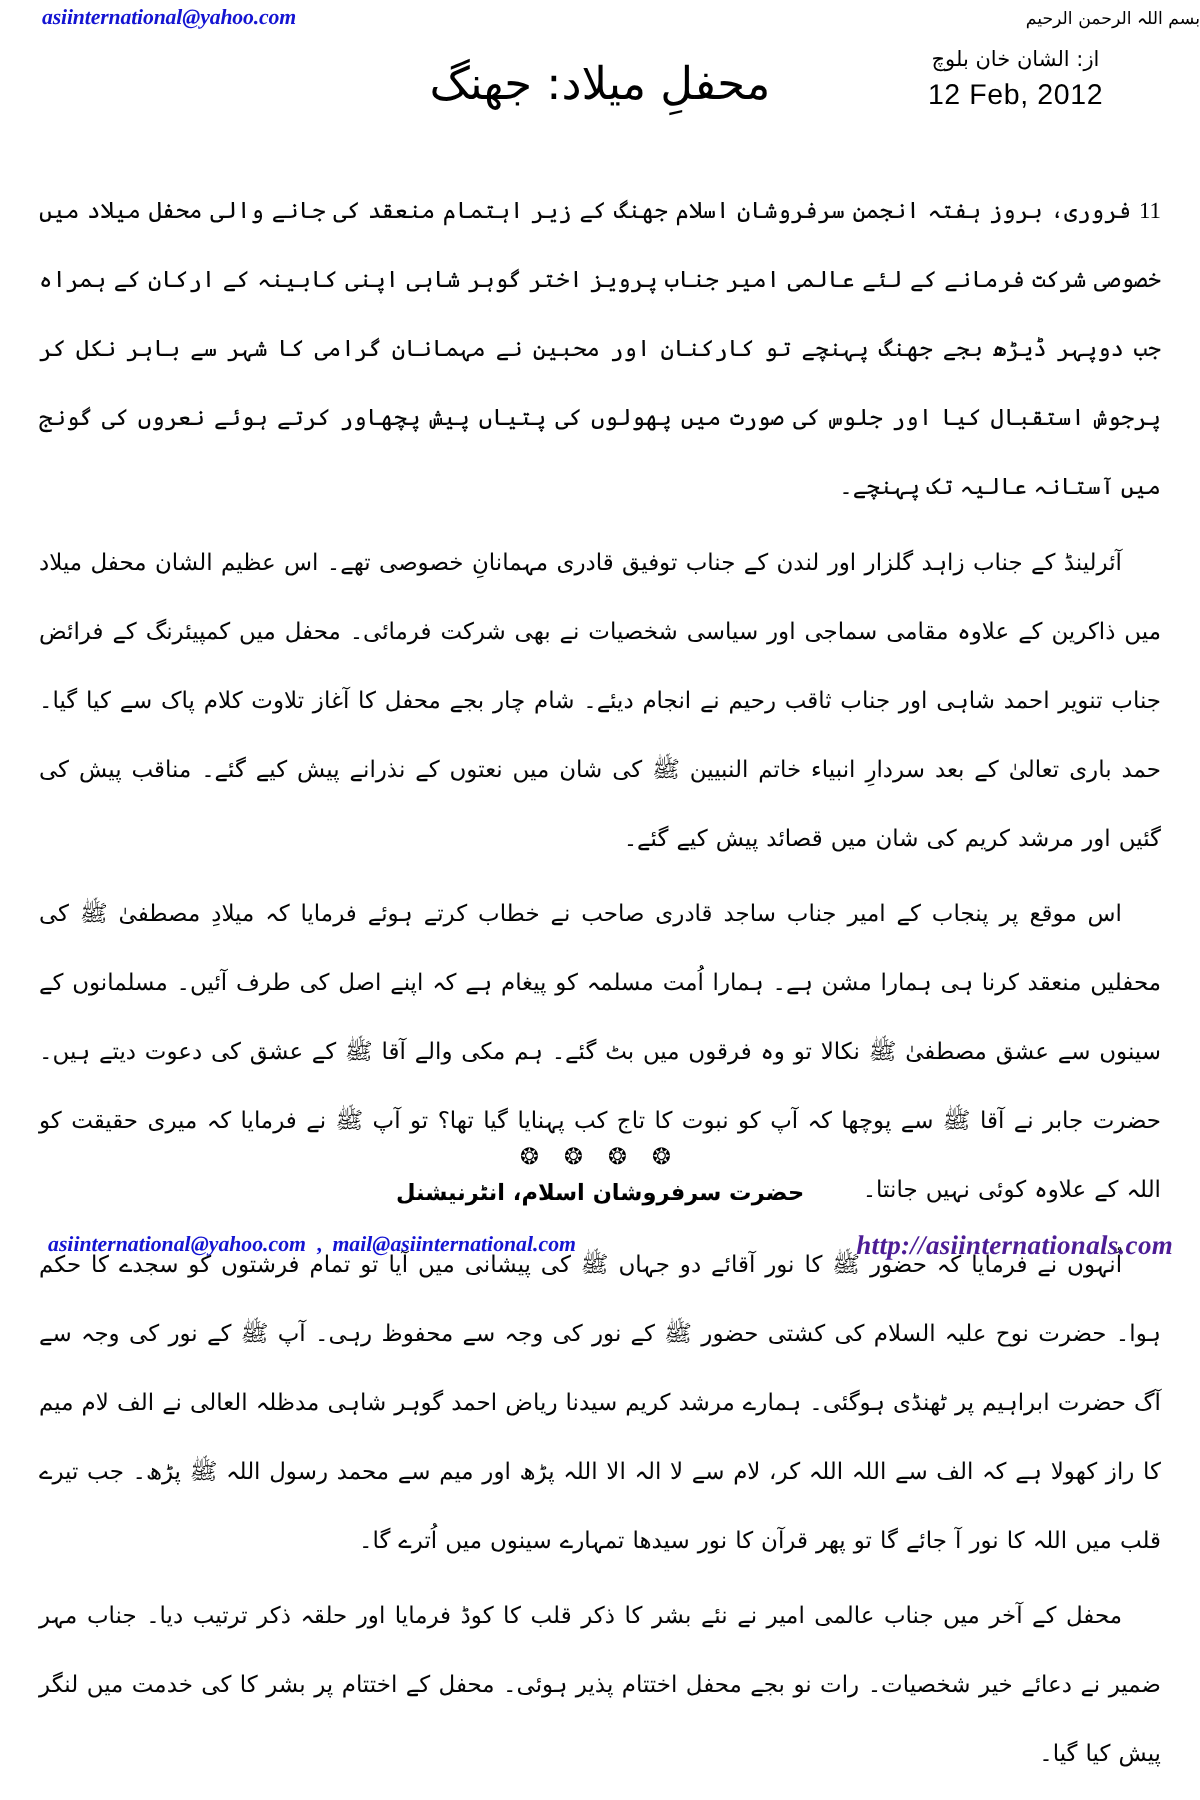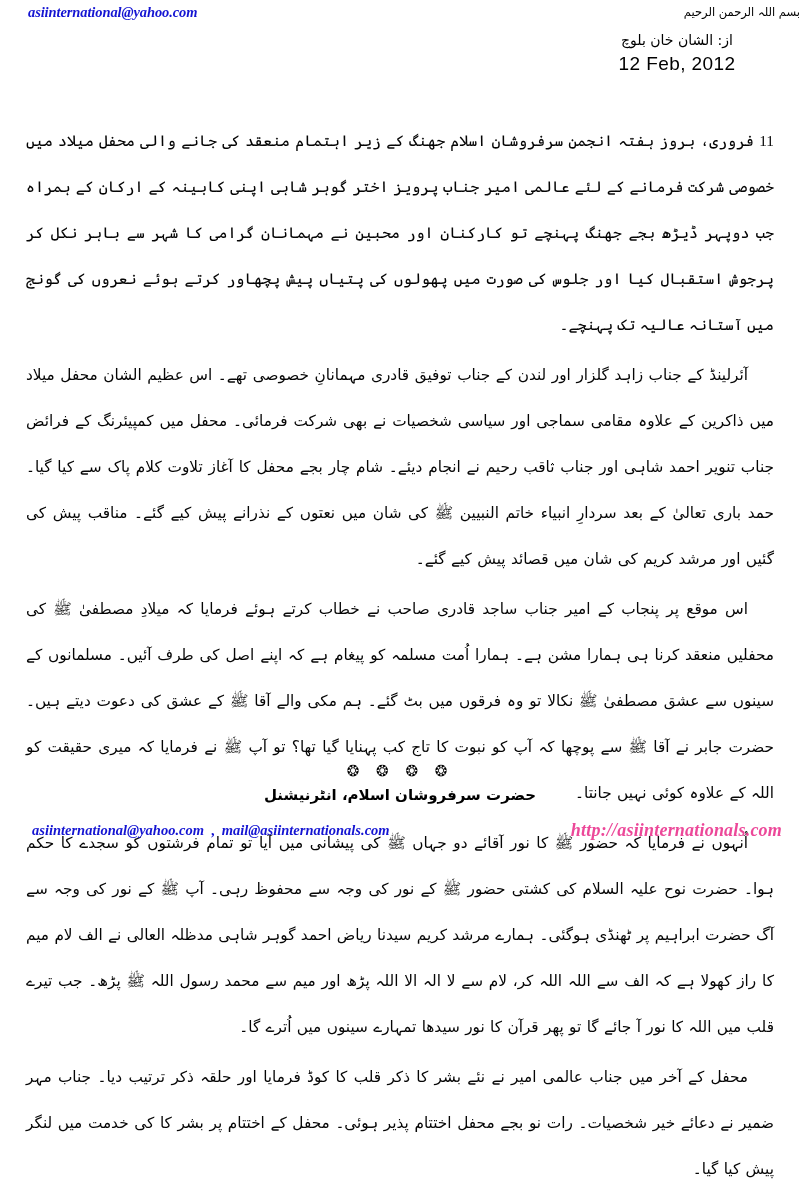--- a/index.html
+++ b/index.html
@@ -179,35 +179,36 @@
   }
   .footer-url {
     position: absolute;
     right: 18px;
     top: -2px;
     direction: ltr;
     font-family: "Liberation Serif", "DejaVu Serif", serif;
     font-style: italic;
     font-weight: bold;
     font-size: 18px;
-    color: #ec4899;
+    color: #4c1d95;
     white-space: nowrap;
     letter-spacing: 0.2px;
   }
 </style>
 </head>
 <body>
 
 <div class="page">
 
   <div class="masthead">
     <div class="masthead-email">asiinternational@yahoo.com</div>
 
     <div class="bismillah">بسم اللہ الرحمن الرحیم</div>
 
+    <div class="doc-title">محفلِ میلاد: جھنگ</div>
 
     <div class="byline-block">
       <div class="byline-author">از: الشان خان بلوچ</div>
       <div class="byline-date">12 Feb, 2012</div>
     </div>
   </div>
 
   <div class="article">
     <p class="para first">11 فروری، بروز ہفتہ انجمن سرفروشان اسلام جھنگ کے زیر اہتمام منعقد کی جانے والی محفل میلاد میں خصوصی شرکت فرمانے کے لئے عالمی امیر جناب پرویز اختر گوہر شاہی اپنی کابینہ کے ارکان کے ہمراہ جب دوپہر ڈیڑھ بجے جھنگ پہنچے تو کارکنان اور محبین نے مہمانان گرامی کا شہر سے باہر نکل کر پرجوش استقبال کیا اور جلوس کی صورت میں پھولوں کی پتیاں پیش پچھاور کرتے ہوئے نعروں کی گونج میں آستانہ عالیہ تک پہنچے۔</p>
     <p class="para">آئرلینڈ کے جناب زاہد گلزار اور لندن کے جناب توفیق قادری مہمانانِ خصوصی تھے۔ اس عظیم الشان محفل میلاد میں ذاکرین کے علاوہ مقامی سماجی اور سیاسی شخصیات نے بھی شرکت فرمائی۔ محفل میں کمپیئرنگ کے فرائض جناب تنویر احمد شاہی اور جناب ثاقب رحیم نے انجام دیئے۔ شام چار بجے محفل کا آغاز تلاوت کلام پاک سے کیا گیا۔ حمد باری تعالیٰ کے بعد سردارِ انبیاء خاتم النبیین ﷺ کی شان میں نعتوں کے نذرانے پیش کیے گئے۔ مناقب پیش کی گئیں اور مرشد کریم کی شان میں قصائد پیش کیے گئے۔</p>
@@ -217,19 +218,19 @@
     <p class="para">اس سے پہلے خواتین کی محفل میلاد منعقد کی گئی جس کی صدارت جناب عالمی امیر کی اہلیہ محترمہ نے کی۔ محفل میں سر کاردو عالم کی جناب میں گلہائے عقیدت پیش کیے گئے اور سر کار غوث پاک کی شان میں مناقب اور مرشد پاک کی شان میں قصائد پیش کیے گئے۔ محفل میں سیرت النبی ﷺ اور آپ کی محبت پر گفتگو کی گئی۔</p>
   </div>
 
   <div class="footer">
     <div class="ornament-row">❂ ❂ ❂ ❂</div>
 
     <div class="org-name">حضرت سرفروشان اسلام، انٹرنیشنل</div>
 
     <div class="footer-contacts">
       <div class="footer-emails">
-        <span>asiinternational@yahoo.com</span><span class="sep">,</span><span>mail@asiinternationals.com</span>
+        <span>asiinternational@yahoo.com</span><span class="sep">,</span><span>mail@asiinternational.com</span>
       </div>
       <div class="footer-url">http://asiinternationals.com</div>
     </div>
   </div>
 
 </div>
 
 </body></html>

